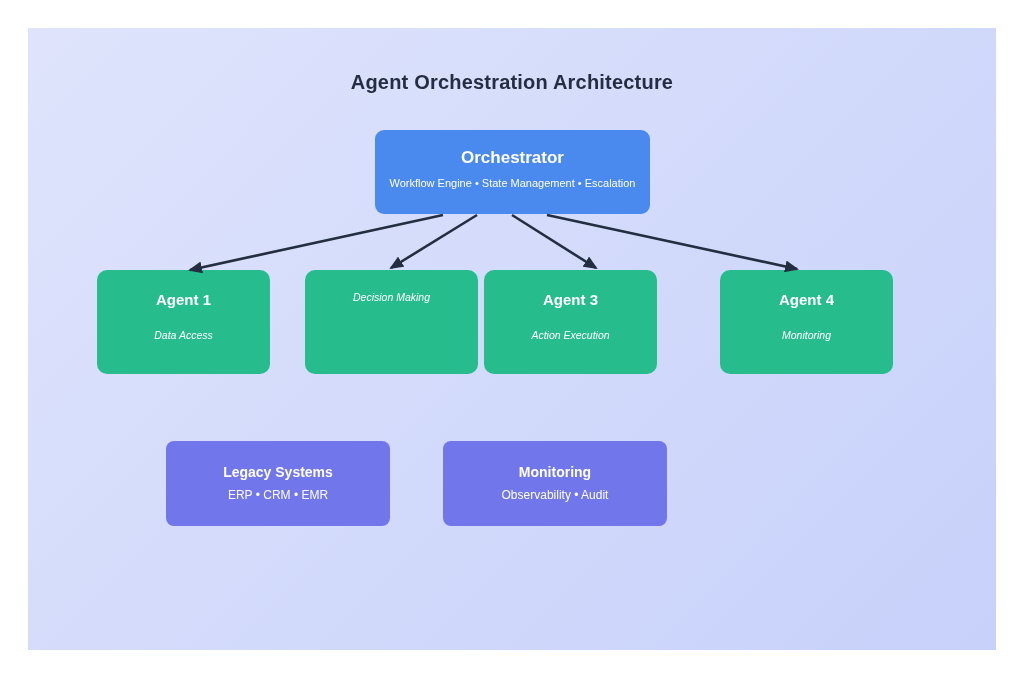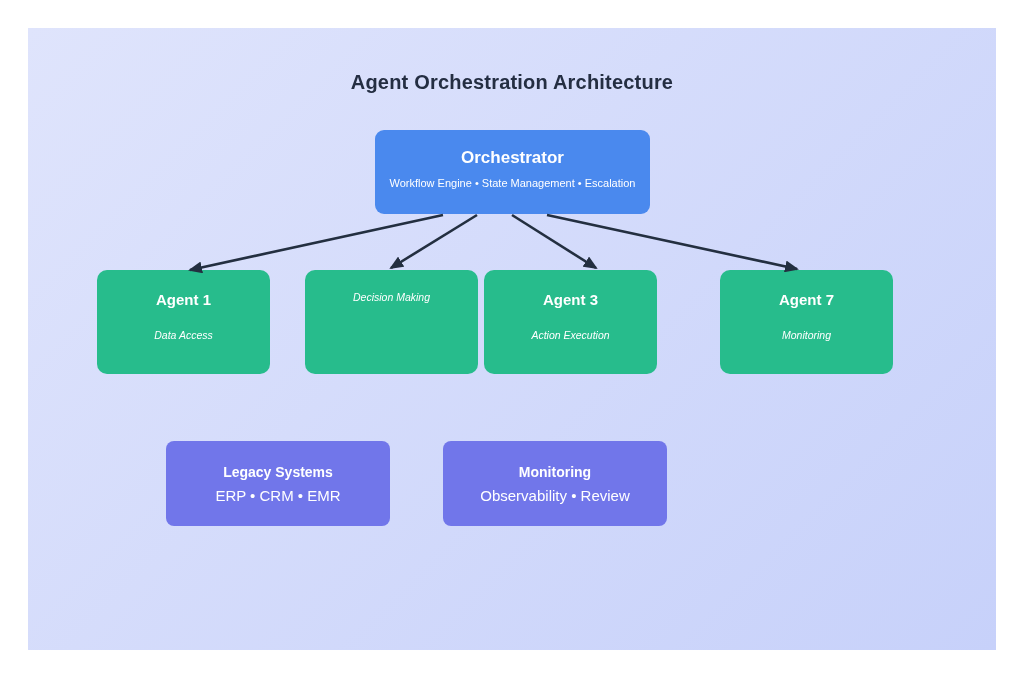--- a/index.html
+++ b/index.html
@@ -68,21 +68,21 @@
   .agent-3 { left: 720px; }
 
   .node-support {
     top: 441px;
     width: 224px; height: 85px;
     background: var(--support-fill, #7176ea);
     border-radius: 8px;
     padding-top: 23px;
   }
   .node-support .node-title { font-size: 14px; line-height: 17px; margin-bottom: 8px; }
-  .node-support .node-subtitle { font-size: 15px; line-height: 13px; }
+  .node-support .node-subtitle { font-size: 12px; line-height: 13px; }
   .support-0 { left: 166px; }
   .support-1 { left: 443px; }
   .support-2 { left: 719px; }
 
   .arrow-layer {
     position: absolute;
     left: 0; top: 0;
     width: 1024px; height: 678px;
     pointer-events: none;
     z-index: 5;
@@ -110,31 +110,31 @@
     <span class="node-subtitle">Data Access</span>
   </div>
   <div class="node node-agent agent-1">
     <span class="node-subtitle">Decision Making</span>
   </div>
   <div class="node node-agent agent-2">
     <span class="node-title">Agent 3</span>
     <span class="node-subtitle">Action Execution</span>
   </div>
   <div class="node node-agent agent-3">
-    <span class="node-title">Agent 7</span>
+    <span class="node-title">Agent 4</span>
     <span class="node-subtitle">Monitoring</span>
   </div>
 
   <div class="node node-support support-0">
     <span class="node-title">Legacy Systems</span>
     <span class="node-subtitle">ERP • CRM • EMR</span>
   </div>
   <div class="node node-support support-1">
     <span class="node-title">Monitoring</span>
-    <span class="node-subtitle">Observability • Review</span>
+    <span class="node-subtitle">Observability • Audit</span>
   </div>
 
   <svg class="arrow-layer" viewBox="0 0 1024 678" xmlns="http://www.w3.org/2000/svg">
     <defs>
       <marker id="arrowhead" markerUnits="userSpaceOnUse" markerWidth="16" markerHeight="12" refX="12" refY="6" orient="auto">
         <path d="M0,0 L14,6 L0,12 z" style="fill: var(--arrow, #232f40);"></path>
       </marker>
     </defs>
     <line x1="443" y1="215" x2="190" y2="270" marker-end="url(#arrowhead)"></line>
     <line x1="477" y1="215" x2="391" y2="268" marker-end="url(#arrowhead)"></line>

